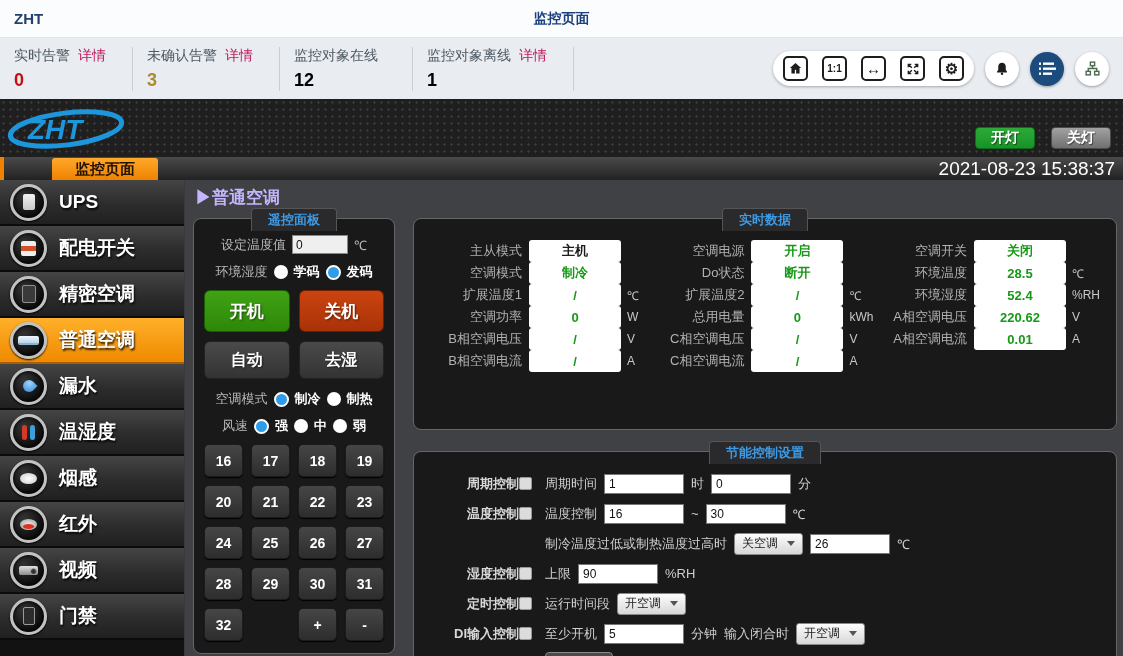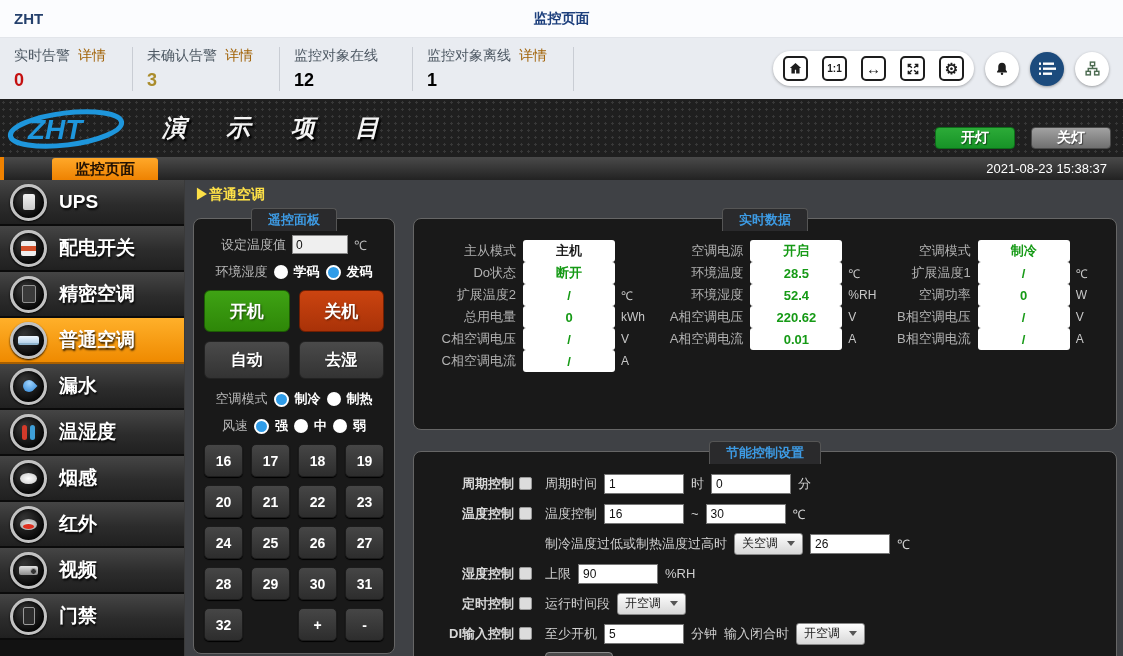--- a/index.html
+++ b/index.html
@@ -5,42 +5,42 @@
 *{box-sizing:border-box;margin:0;padding:0}
 body{width:1123px;height:656px;overflow:hidden;font-family:"Liberation Sans",sans-serif;background:#3f4145}
 
 .topbar{height:38px;background:#fbfcfe;border-bottom:1px solid #e2e5ea;display:flex;align-items:center;position:relative}
 .brand{margin-left:14px;font-weight:bold;font-size:15px;color:#24406c}
 .top-title{position:absolute;left:50%;transform:translateX(-50%);font-weight:bold;font-size:14px;color:#1d3f7c}
 
 .statsbar{height:61px;background:#e9ecf1;display:flex;align-items:center}
 .stat{padding:0 26px 0 14px;border-right:1px solid #c9cdd4;height:44px;display:flex;flex-direction:column;justify-content:space-between}
 .stat-top{font-size:14px;color:#4d5863;display:flex;gap:8px;white-space:nowrap}
-.stat-link{color:#a16207;cursor:pointer}
+.stat-link{color:#be185d;cursor:pointer}
 .stat-val{font-size:18px;font-weight:bold}
 .v-red{color:#c40f0f}.v-gold{color:#aa8c2c}.v-dark{color:#000000}
 .stats-right{margin-left:auto;display:flex;align-items:center;gap:11px;margin-right:14px}
 .pill{background:#fff;border-radius:18px;box-shadow:0 1px 3px rgba(0,0,0,.3);display:flex;gap:14px;padding:5px 10px}
 .pill-btn{width:25px;height:25px;border:2px solid #1d1d1d;border-radius:5px;display:flex;align-items:center;justify-content:center;font-size:10px;font-weight:bold;color:#1d1d1d;cursor:pointer;background:#fff}
 .glyph14{font-size:15px;font-weight:bold;color:#1d1d1d}
 .circle-btn{width:34px;height:34px;border-radius:50%;background:#fff;box-shadow:0 1px 3px rgba(0,0,0,.35);display:flex;align-items:center;justify-content:center;cursor:pointer}
 .circle-btn.active{background:#1c4b7d}
 
 .logobar{height:58px;background-color:#1f1f1f;background-image:radial-gradient(#383838 1px,transparent 1.4px);background-size:7px 7px;display:flex;align-items:center}
 .logo-wrap{margin-left:4px;position:relative;width:150px;height:50px}
 .project{font-family:"DejaVu Serif",serif;font-style:italic;font-weight:bold;color:#f4f4f4;font-size:24px;letter-spacing:16px;text-shadow:2px 2px 2px #000;margin-left:8px;white-space:nowrap}
 .light-btns{margin-left:auto;margin-right:12px;display:flex;gap:16px;align-self:flex-end;margin-bottom:8px}
-.btn-light{width:80px;height:22px;border-radius:4px;color:#fff;font-weight:bold;font-size:14px;display:flex;align-items:center;justify-content:center;cursor:pointer;text-shadow:1px 1px 1px rgba(0,0,0,.5)}
+.btn-light{width:60px;height:22px;border-radius:4px;color:#fff;font-weight:bold;font-size:14px;display:flex;align-items:center;justify-content:center;cursor:pointer;text-shadow:1px 1px 1px rgba(0,0,0,.5)}
 .btn-on{background:linear-gradient(#2cab38,#179327);border:1px solid #0d6d1a}
 .btn-off{background:linear-gradient(#a2a2a2,#707070);border:1px solid #4a4a4a}
 
 .tabbar{height:23px;background:linear-gradient(#4a4a4a,#222);display:flex;align-items:flex-end;position:relative}
 .tabbar::before{content:"";position:absolute;left:0;top:0;width:4px;height:100%;background:#f08200}
 .tab-active{margin-left:52px;height:22px;min-width:106px;background:linear-gradient(#ffa829,#ee8201);color:#241303;font-weight:bold;font-size:15px;display:flex;align-items:center;justify-content:center;border-radius:3px 3px 0 0;cursor:pointer;padding:0 10px}
-.timestamp{margin-left:auto;margin-right:16px;color:#fff;font-size:13px;line-height:23px}
+.timestamp{margin-left:auto;margin-right:8px;color:#fff;font-size:19px;line-height:23px}
 
 .content{display:flex;height:557px;position:relative}
 .content::after{content:"";position:absolute;left:0;bottom:0;width:100%;height:11px;background:repeating-linear-gradient(115deg,#2e2e2e 0 6px,#151515 6px 12px)}
 
 .sidebar{width:185px;background:#121212;border-right:1px solid #3a3a3a}
 .side-item{height:46px;border-bottom:2px solid #0b0b0b;background:linear-gradient(#454545,#2c2c2c 55%,#202020);display:flex;align-items:center;gap:12px;padding-left:10px;cursor:pointer}
 .side-item.active{background:linear-gradient(#ffb02a,#ef8a00);border-bottom-color:#a85f00}
 .side-icon{width:37px;height:37px;border-radius:50%;border:3px solid #c2c2c2;background:radial-gradient(circle at 35% 30%,#343434,#0c0c0c 72%);box-shadow:inset 0 0 4px #000,0 1px 2px #000;display:flex;align-items:center;justify-content:center;flex:none}
 .side-label{color:#fff;font-weight:bold;font-size:19px;text-shadow:1px 2px 2px rgba(0,0,0,.85);white-space:nowrap}
 .mi-ups{width:12px;height:16px;background:linear-gradient(#f2f2f2,#c9c9c9);border-radius:2px}
@@ -52,52 +52,52 @@
 .mi-th i{width:5px;height:15px;border-radius:3px;display:block}
 .mi-th .hot{background:#d43a2a}.mi-th .cold{background:#3f9fd8}
 .mi-smoke{width:17px;height:11px;background:radial-gradient(#fff,#c7c7c7);border-radius:50%}
 .mi-ir{width:17px;height:11px;background:radial-gradient(#e9e9e9,#9c9c9c);border-radius:50%;position:relative;overflow:hidden}
 .mi-ir::after{content:"";position:absolute;left:3px;top:5px;width:11px;height:5px;background:#e03020;border-radius:50%}
 .mi-cam{width:19px;height:9px;background:linear-gradient(#e2e2e2,#8d8d8d);border-radius:2px;position:relative}
 .mi-cam::after{content:"";position:absolute;right:1px;top:2px;width:5px;height:5px;border-radius:50%;background:#333;border:1px solid #aaa}
 .mi-door{width:12px;height:18px;background:#2c2c2c;border:1px solid #9a9a9a;border-radius:2px}
 
 .main{flex:1;padding:4px 6px 14px 8px;display:flex;flex-direction:column}
-.main-header{color:#fde047;font-weight:bold;font-size:14px;margin:2px 0 0 2px;height:18px}
+.main-header{color:#c4b5fd;font-weight:bold;font-size:17px;margin:2px 0 0 2px;height:18px}
 .main-body{display:flex;gap:18px;flex:1}
 .panel{position:relative;background:#191919;border:1px solid #666;border-radius:8px}
 .panel-tab{position:absolute;top:-11px;left:50%;transform:translateX(-50%);background:#2a2a2c;border:1px solid #555;border-bottom:none;border-radius:4px 4px 0 0;color:#3d9be4;font-weight:bold;font-size:13px;padding:2px 16px;white-space:nowrap}
 
 .remote{width:202px;margin-top:14px;height:436px;padding:16px 10px 0}
 .r-row{display:flex;align-items:center;justify-content:center;gap:6px;margin-bottom:9px;color:#b9b9b9;font-size:13px;white-space:nowrap}
 .temp-input{width:56px;height:19px;background:#efefef;border:1px solid #888;font-size:12px;padding:0 3px;color:#111;font-family:"Liberation Sans",sans-serif}
 .radio{width:14px;height:14px;border-radius:50%;background:#fff;display:inline-block;cursor:pointer;flex:none}
 .radio.on{background:#2f9ce8;border:2px solid #fff;width:15px;height:15px}
 .opt{color:#fff;font-weight:bold}
 .ctl-grid{display:grid;grid-template-columns:1fr 1fr;gap:9px;margin:2px 0 11px}
 .cbtn{height:42px;border-radius:6px;color:#fff;font-weight:bold;font-size:17px;display:flex;align-items:center;justify-content:center;cursor:pointer;text-shadow:1px 1px 2px rgba(0,0,0,.5)}
 .cbtn.on{background:linear-gradient(#3fa314,#2e8708);border:1px solid #1c5c03}
 .cbtn.off{background:linear-gradient(#cb4410,#a93208);border:1px solid #701e02}
 .cbtn.plain{height:38px;background:linear-gradient(#4a4a4a,#333);border:1px solid #222;font-size:16px}
 .keypad{display:grid;grid-template-columns:repeat(4,1fr);gap:8px;margin-top:4px}
 .key{height:33px;background:linear-gradient(#464646,#2d2d2d);border:1px solid #1c1c1c;border-radius:5px;color:#fff;font-weight:bold;font-size:14px;display:flex;align-items:center;justify-content:center;box-shadow:0 1px 1px #000;cursor:pointer}
 .key.empty{visibility:hidden}
 
 .right-col{flex:1;display:flex;flex-direction:column;gap:21px;margin-top:14px}
-.realtime{height:212px;padding:21px 10px 0}
+.realtime{height:212px;padding:21px 16px 0}
 .rt-grid{display:grid;grid-template-columns:repeat(3,1fr);}
 .rt-field{display:flex;align-items:center;height:22px}
 .rt-label{width:92px;text-align:right;color:#b2b2b2;font-size:13px;margin-right:7px;white-space:nowrap}
 .rt-value{width:92px;height:22px;background:#fff;border-radius:3px;display:flex;align-items:center;justify-content:center;font-size:13px;font-weight:bold;color:#169a16;flex:none}
 .rt-value.dark{color:#1c1c1c}
 .rt-unit{margin-left:6px;color:#c8c8c8;font-size:12px}
 
 .energy{flex:1;padding:20px 14px 0}
 .en-row{display:flex;align-items:center;margin-bottom:7px;font-size:13px;color:#cfcfcf;height:23px;white-space:nowrap}
-.en-left{width:104px;display:flex;align-items:center;justify-content:flex-end;gap:5px;font-weight:bold;color:#d8d8d8;flex:none}
+.en-left{width:104px;display:flex;align-items:center;justify-content:flex-end;font-weight:bold;color:#d8d8d8;flex:none}
 .checkbox{width:13px;height:13px;background:#dcdcdc;border:1px solid #999;border-radius:2px;cursor:pointer;flex:none}
 .en-body{display:flex;align-items:center;gap:7px;margin-left:13px}
 .en-input{height:20px;background:#fff;border:1px solid #777;font-size:12px;padding:0 4px;color:#111;font-family:"Liberation Sans",sans-serif}
 .w80{width:80px}
 .sel{height:22px;background:linear-gradient(#fdfdfd,#d7d7d7);border:1px solid #888;border-radius:3px;display:flex;align-items:center;gap:9px;padding:0 7px;color:#222;font-size:12px;cursor:pointer}
 .caret{width:0;height:0;border-left:4px solid transparent;border-right:4px solid transparent;border-top:5px solid #555}
 .submit{margin:4px 0 0 117px;width:68px;height:26px;background:linear-gradient(#4c4c4c,#2f2f2f);border:1px solid #8a8a8a;border-radius:4px;color:#fff;font-weight:bold;font-size:13px;display:flex;align-items:center;justify-content:center;cursor:pointer}
 </style>
 </head>
 <body>
@@ -185,21 +185,20 @@
   </div>
 </div>
 
 <div class="logobar">
   <div class="logo-wrap">
     <svg width="150" height="50" viewBox="0 0 150 50">
       <ellipse cx="62" cy="26" rx="56" ry="16" fill="none" stroke="#1e96dc" stroke-width="5" transform="rotate(-7 62 26)"></ellipse>
       <text x="24" y="36" font-size="28" font-style="italic" font-weight="bold" fill="#1e96dc">ZHT</text>
     </svg>
   </div>
-  <span class="project">演 示 项 目</span>
   <div class="light-btns">
     <div class="btn-light btn-on">开灯</div>
     <div class="btn-light btn-off">关灯</div>
   </div>
 </div>
 
 <div class="tabbar">
   <div class="tab-active">监控页面</div>
   <span class="timestamp">2021-08-23 15:38:37</span>
 </div>
@@ -345,20 +344,25 @@
                 <span class="rt-label">主从模式</span>
                 <span class="rt-value dark">主机</span>
                 <span class="rt-unit"></span>
               </div>
             <div class="rt-field">
                 <span class="rt-label">空调电源</span>
                 <span class="rt-value">开启</span>
                 <span class="rt-unit"></span>
               </div>
             <div class="rt-field">
+                <span class="rt-label">空调开关</span>
+                <span class="rt-value">关闭</span>
+                <span class="rt-unit"></span>
+              </div>
+            <div class="rt-field">
                 <span class="rt-label">空调模式</span>
                 <span class="rt-value">制冷</span>
                 <span class="rt-unit"></span>
               </div>
             <div class="rt-field">
                 <span class="rt-label">Do状态</span>
                 <span class="rt-value">断开</span>
                 <span class="rt-unit"></span>
               </div>
             <div class="rt-field">

